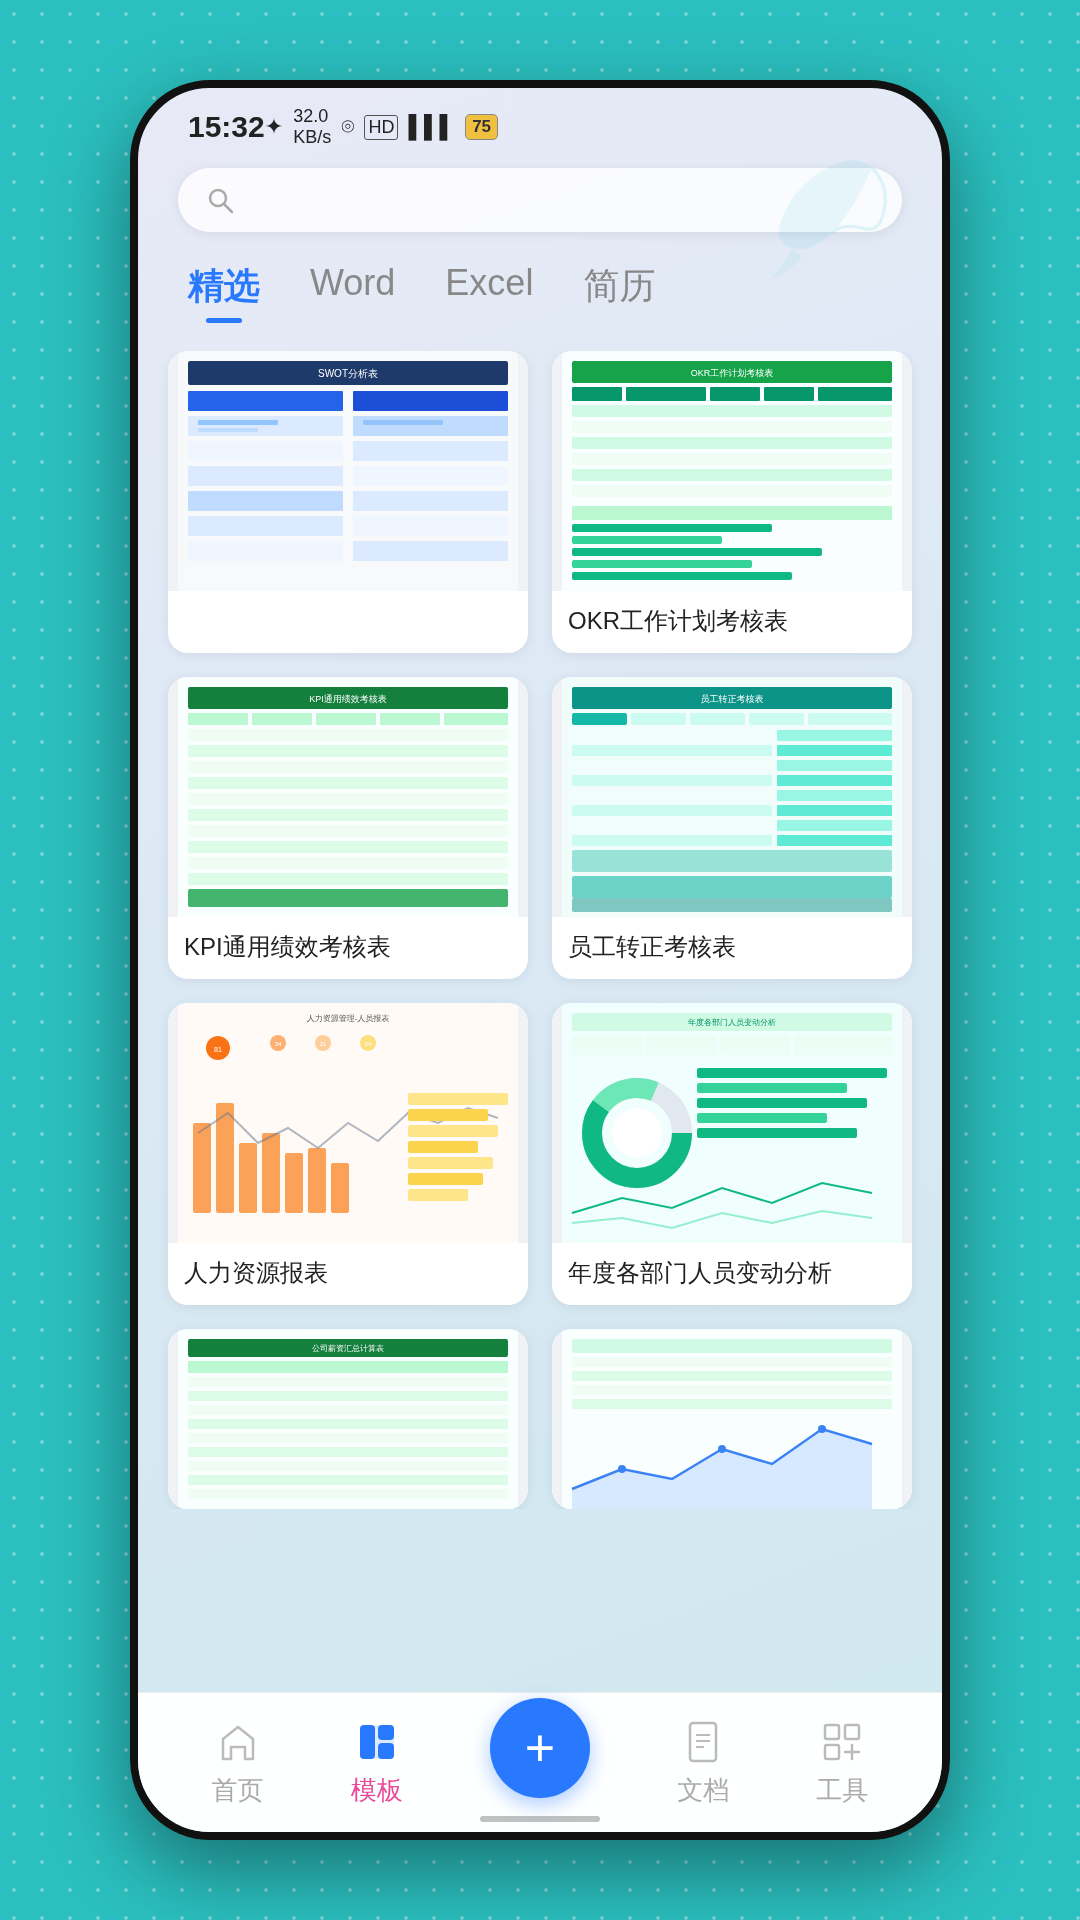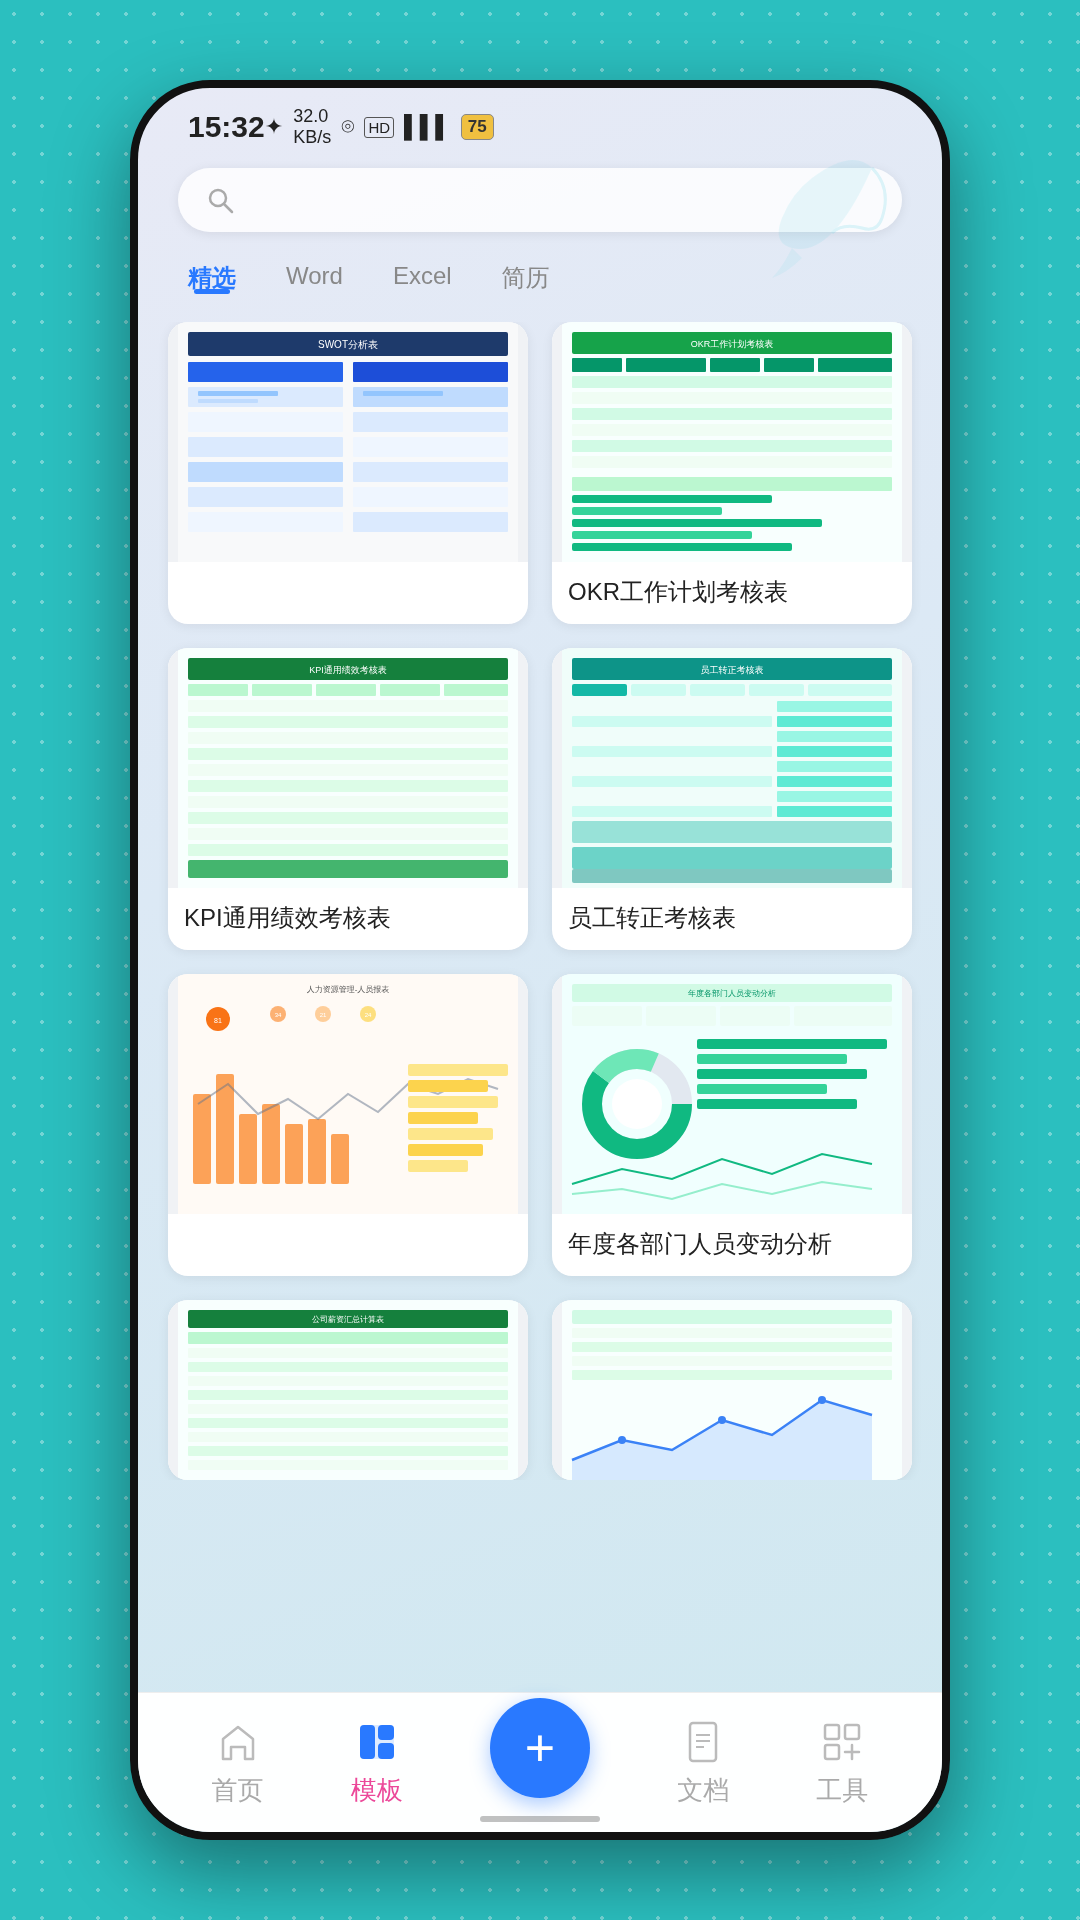--- a/index.html
+++ b/index.html
@@ -104,23 +104,23 @@
     }
 
     
     .tabs {
       display: flex;
       gap: 50px;
       padding: 0 10px;
       margin-bottom: 28px;
     }
     .tab {
-      font-size: 24px;
+      font-size: 36px;
       color: #888;
-      padding-bottom: 0;
+      padding-bottom: 12px;
       cursor: pointer;
       position: relative;
     }
     .tab.active {
       color: #2979ff;
       font-weight: 700;
     }
     .tab.active::after {
       content: '';
       position: absolute;
@@ -246,21 +246,21 @@
 <body>
 
 <div class="phone">
 
   <div class="status-bar">
     <span class="status-time">15:32</span>
     <div class="status-icons">
       <span>✦</span>
       <span style="font-size:18px;">32.0<br>KB/s</span>
       <span>⌾</span>
-      <span style="font-size:15px; border:1.5px solid #555; padding:1px 3px; border-radius:3px;">HD</span>
+      <span style="font-size:18px; border:1.5px solid #555; padding:1px 3px; border-radius:3px;">HD</span>
       <span>▌▌▌</span>
       <span class="battery-badge">75</span>
     </div>
   </div>
 
   <div class="header-area">
 
     <svg class="bird-watermark" viewBox="0 0 180 160" fill="none">
       <path d="M140 30 Q120 10 80 40 Q60 55 50 80 Q40 105 60 110 Q80 115 100 95 Q120 75 140 30Z" fill="#4dd0e1" opacity="0.6"></path>
       <path d="M140 30 Q160 50 150 80 Q145 95 130 90 Q110 85 100 95" stroke="#4dd0e1" stroke-width="3" fill="none"></path>
@@ -449,20 +449,21 @@
 
           <rect x="230" y="90" width="100" height="12" rx="2" fill="#fde68a"></rect>
           <rect x="230" y="106" width="80" height="12" rx="2" fill="#fcd34d"></rect>
           <rect x="230" y="122" width="90" height="12" rx="2" fill="#fde68a"></rect>
           <rect x="230" y="138" width="70" height="12" rx="2" fill="#fcd34d"></rect>
           <rect x="230" y="154" width="85" height="12" rx="2" fill="#fde68a"></rect>
           <rect x="230" y="170" width="75" height="12" rx="2" fill="#fcd34d"></rect>
           <rect x="230" y="186" width="60" height="12" rx="2" fill="#fde68a"></rect>
         </svg>
       </div>
+      <div class="card-title">人力资源报表</div>
     </div>
 
     <div class="template-card">
       <div class="card-preview">
         <svg width="100%" height="100%" viewBox="0 0 340 240" xmlns="http://www.w3.org/2000/svg">
           <rect width="340" height="240" fill="#f0fffe"></rect>
           <rect x="10" y="10" width="320" height="18" rx="2" fill="#d1fae5"></rect>
           <text x="170" y="22" text-anchor="middle" fill="#059669" font-size="8">年度各部门人员变动分析</text>
 
           <rect x="10" y="32" width="70" height="20" rx="2" fill="#ecfdf5"></rect>

